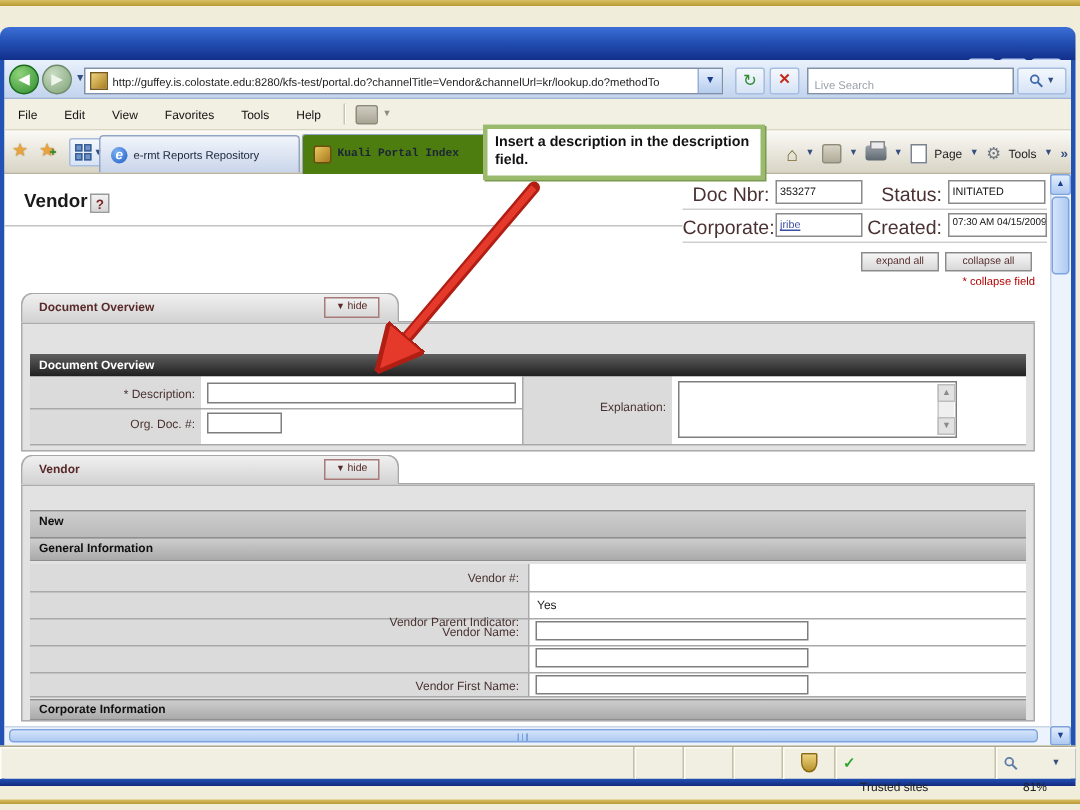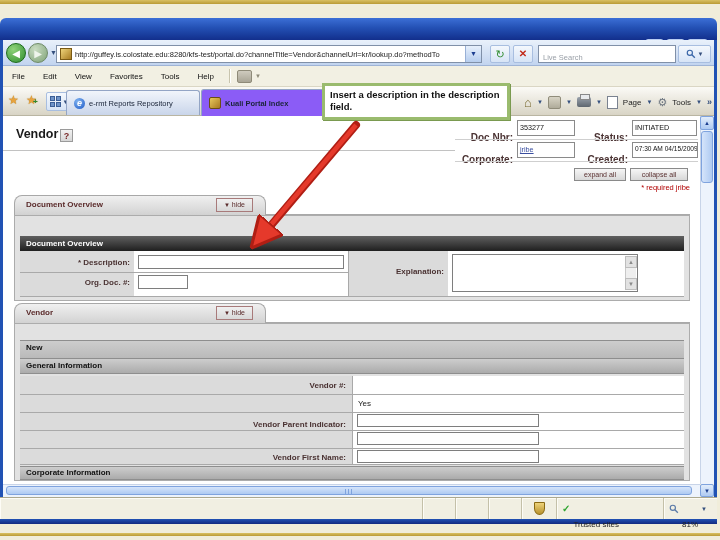--- a/index.html
+++ b/index.html
@@ -57,60 +57,60 @@
   .tabrow{left:3px;top:87px;width:711px;height:29px;background:linear-gradient(180deg,#FBFAF6,#D8D4C5);border-bottom:1px solid #B9B5A2;}
   .star{left:8px;top:93px;font-size:12px;color:#E8A33D;text-shadow:0 0 1px #9A6A10;}
   .addstar{left:26px;top:93px;font-size:12px;color:#E8A33D;text-shadow:0 0 1px #9A6A10;}
   .addstar .plus{position:absolute;left:7px;top:4px;color:#2E8B2E;font-size:8px;font-weight:bold;}
   .quicktabs{left:46px;top:92px;width:26px;height:19px;border:1px solid #A8BEE0;border-radius:2px;background:linear-gradient(180deg,#F4F8FD,#D7E4F6);
     display:flex;align-items:center;justify-content:center;gap:2px;}
   .qt-grid{display:grid;grid-template-columns:5px 5px;grid-template-rows:5px 5px;gap:1px;}
   .qt-grid i{background:#6E93C8;border:1px solid #3A5E96;}
   .tab{height:25px;border:1px solid #93A5C5;border-bottom:none;border-radius:3px 3px 0 0;display:flex;align-items:center;gap:4px;padding:0 7px;}
   .tab1{left:66px;top:90px;width:134px;background:linear-gradient(180deg,#F1F5FB,#C9D5EA);}
-  .tab2{left:201px;top:89px;width:124px;height:27px;background:#8b5cf6;}
+  .tab2{left:201px;top:89px;width:124px;height:27px;background:#4d7c0f;font-family:Liberation Mono, monospace;}
   .tab-label{font-size:7.5px;color:#1A2438;white-space:nowrap;}
   .ie-e{width:11px;height:11px;border-radius:50%;background:radial-gradient(circle at 35% 30%,#7FB2F0,#1E5BC8);color:#fff;font-size:9px;font-style:italic;font-weight:bold;line-height:11px;text-align:center;}
   .kuali-ico{width:10px;height:10px;border-radius:2px;background:linear-gradient(135deg,#E8C85C,#A87820);border:1px solid #6B4E12;}
   .cmdbar{right:8px;top:91px;height:22px;display:flex;align-items:center;gap:5px;}
   .home-ico{font-size:13px;color:#7A6A30;}
   .feed-ico{width:11px;height:11px;border-radius:2px;background:linear-gradient(180deg,#D8D4C5,#AFAB9A);border:1px solid #908C7A;}
   .printer{width:14px;height:10px;background:linear-gradient(180deg,#9AA2AC,#5E6670);border-radius:2px;position:relative;}
   .printer:before{content:"";position:absolute;left:3px;top:-3px;width:8px;height:4px;background:#E8EAEC;border:1px solid #888;}
   .page-ico{width:9px;height:11px;background:#fff;border:1px solid #7A8290;}
   .gear{font-size:11px;color:#6E7680;}
   .cmd-label{font-size:8px;color:#222;}
   .chev{font-size:9px;color:#35507E;font-weight:bold;}
 
   
   .content{left:3px;top:116px;width:697px;height:368px;background:#fff;}
   .page-title{left:16px;top:127px;font-size:12.5px;font-weight:bold;color:#1A1A1A;}
   .help-btn{left:60px;top:129px;width:13px;height:13px;background:linear-gradient(180deg,#F2F2F2,#D6D6D6);border:1px solid #9A9A9A;
     color:#7A2A2A;font-size:9px;font-weight:bold;text-align:center;line-height:12px;}
   .title-rule{left:3px;top:150px;width:452px;height:1px;background:#C2C2C2;}
 
-  .doc-lbl{font-size:10px;font-weight:bold;color:#4A3232;text-align:right;margin-top:10px;}
+  .doc-lbl{font-size:13px;font-weight:normal;color:#4A3232;text-align:right;}
   .doc-val{background:#fff;border:1px solid #8A8A8A;font-size:7.2px;color:#111;padding:2px 2px 0 2px;overflow:hidden;white-space:nowrap;}
   .tbl-line{background:#CFCFCF;height:1px;}
   .link{color:#3A4FA0;text-decoration:underline;}
 
   .kbtn{background:linear-gradient(180deg,#F6F6F6,#D8D8D8);border:1px solid #8A8A8A;font-size:7px;color:#5A3030;text-align:center;line-height:11px;}
   .required-note{font-size:7.5px;color:#B00000;text-align:right;}
 
   .ktab{background:linear-gradient(180deg,#F0F0F0,#D2D2D2);border:1px solid #A8A8A8;border-bottom:none;border-radius:8px 8px 0 0;}
   .ktab-label{font-size:8px;font-weight:bold;color:#5A2A2A;}
   .hide-btn{background:linear-gradient(180deg,#F0F0F0,#D8D8D8);border:1px solid #A87A7A;font-size:7px;color:#5A2A2A;text-align:center;line-height:12px;}
   .hide-btn .tri{font-size:6px;color:#5A2A2A;}
   .kpanel{background:#E2E2E2;border:1px solid #ACACAC;}
   .darkbar{background:linear-gradient(180deg,#606060,#1F1F1F);color:#fff;font-size:8px;font-weight:bold;line-height:15px;padding-left:6px;}
   .graybar{background:linear-gradient(180deg,#CDCDCD,#ABABAB);border-top:1px solid #8E8E8E;border-bottom:1px solid #8E8E8E;
     color:#101010;font-size:8px;font-weight:bold;line-height:14px;padding-left:6px;}
   .lblcol{background:#DBDBDB;}
   .fieldcol{background:#FFFFFF;}
-  .klabel{font-size:8px;font-weight:bold;color:#4A3232;text-align:right;}
+  .klabel{font-size:8px;font-weight:normal;color:#4A3232;text-align:right;}
   .kinput{background:#fff;border:1px solid #7E7E7E;}
   .rowline{background:#A9A9A9;height:1px;}
   .colline{background:#A9A9A9;width:1px;}
   .ta{background:#fff;border:1px solid #7E7E7E;}
   .ta-scroll{position:absolute;right:1px;top:1px;bottom:1px;width:10px;background:#EFEFEF;border-left:1px solid #C8C8C8;}
   .ta-arrow{position:absolute;right:0;width:10px;height:10px;font-size:6px;color:#8A8A8A;text-align:center;line-height:10px;background:#E2E2E2;border:1px solid #BDBDBD;}
   .plain-val{font-size:8px;color:#1A1A1A;}
 
   
   .vtrack{left:700px;top:116px;width:14px;height:368px;background:#EDF3FC;border-left:1px solid #C8D4E8;}
@@ -236,21 +236,21 @@
   <div class="a doc-val" style="left:632px;top:120px;width:65px;height:16px;">INITIATED</div>
   <div class="a tbl-line" style="left:455px;top:139px;width:243px;"></div>
   <div class="a doc-lbl" style="left:455px;top:144px;width:58px;">Corporate:</div>
   <div class="a doc-val" style="left:517px;top:142px;width:58px;height:16px;"><span class="link">jribe</span></div>
   <div class="a doc-lbl" style="left:576px;top:144px;width:52px;">Created:</div>
   <div class="a doc-val" style="left:632px;top:142px;width:66px;height:16px;font-size:6.6px;">07:30 AM 04/15/2009</div>
   <div class="a tbl-line" style="left:455px;top:161px;width:243px;"></div>
 
   <div class="a kbtn" style="left:574px;top:168px;width:52px;height:13px;">expand all</div>
   <div class="a kbtn" style="left:630px;top:168px;width:58px;height:13px;">collapse all</div>
-  <div class="a required-note" style="left:600px;top:183px;width:90px;">* required jribe</div>
+  <div class="a required-note" style="left:600px;top:183px;width:90px;">* collapse field</div>
 
   <div class="a ktab" style="left:14px;top:195px;width:252px;height:20px;"></div>
   <div class="a ktab-label" style="left:26px;top:200px;">Document Overview</div>
   <div class="a hide-btn" style="left:216px;top:198px;width:37px;height:14px;"><span class="tri">▼ </span><span>hide</span></div>
   <div class="a rowline" style="left:266px;top:214px;width:424px;"></div>
 
   <div class="a kpanel" style="left:14px;top:215px;width:676px;height:86px;"></div>
   <div class="a darkbar" style="left:20px;top:236px;width:664px;height:15px;">Document Overview</div>
 
   <div class="a lblcol" style="left:20px;top:251px;width:114px;height:45px;"></div>
@@ -284,22 +284,23 @@
   <div class="a lblcol" style="left:20px;top:376px;width:332px;height:88px;"></div>
   <div class="a fieldcol" style="left:352px;top:376px;width:332px;height:88px;"></div>
   <div class="a colline" style="left:352px;top:376px;height:88px;"></div>
   <div class="a rowline" style="left:20px;top:394px;width:664px;"></div>
   <div class="a rowline" style="left:20px;top:412px;width:664px;"></div>
   <div class="a rowline" style="left:20px;top:430px;width:664px;"></div>
   <div class="a rowline" style="left:20px;top:448px;width:664px;"></div>
   <div class="a rowline" style="left:20px;top:464px;width:664px;"></div>
 
   <div class="a klabel" style="left:24px;top:381px;width:322px;">Vendor #:</div>
-  <div class="a klabel" style="left:24px;top:420px;width:322px;">Vendor Parent Indicator:</div>
+  <div class="a klabel" style="left:24px;top:410px;width:322px;">Vendor Parent Indicator:</div>
   <div class="a plain-val" style="left:358px;top:399px;">Yes</div>
+  <div class="a klabel" style="left:24px;top:417px;width:322px;">Vendor Name:</div>
   <input class="a kinput" style="left: 357px; top: 414px; width: 182px; height: 13px;">
   <input class="a kinput" style="left: 357px; top: 432px; width: 182px; height: 13px;">
   <div class="a klabel" style="left:24px;top:453px;width:322px;">Vendor First Name:</div>
   <input class="a kinput" style="left: 357px; top: 450px; width: 182px; height: 13px;">
 
   <div class="a graybar" style="left:20px;top:466px;width:664px;height:14px;line-height:12px;">Corporate Information</div>
 
   <div class="a vtrack"></div>
   <div class="a sbtn vup">▲</div>
   <div class="a vthumb"></div>

